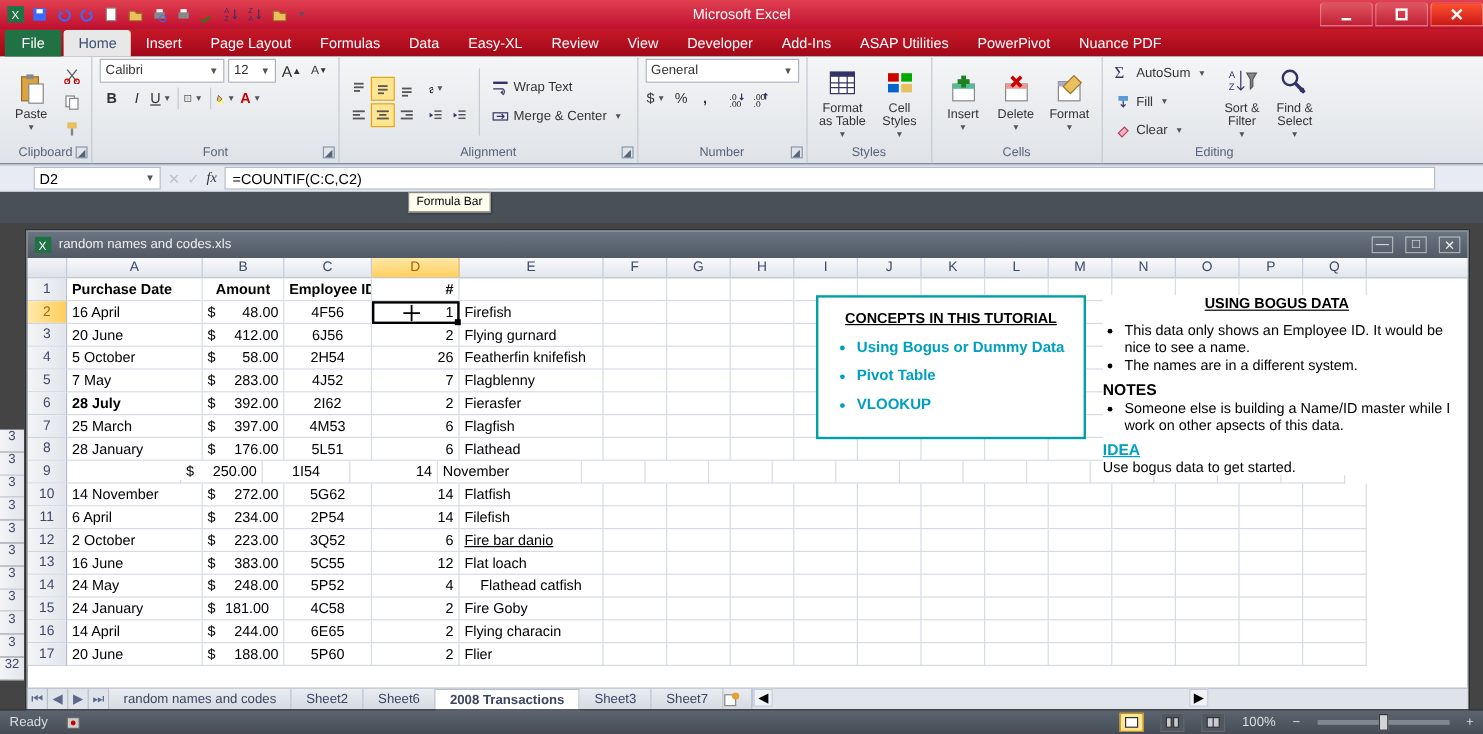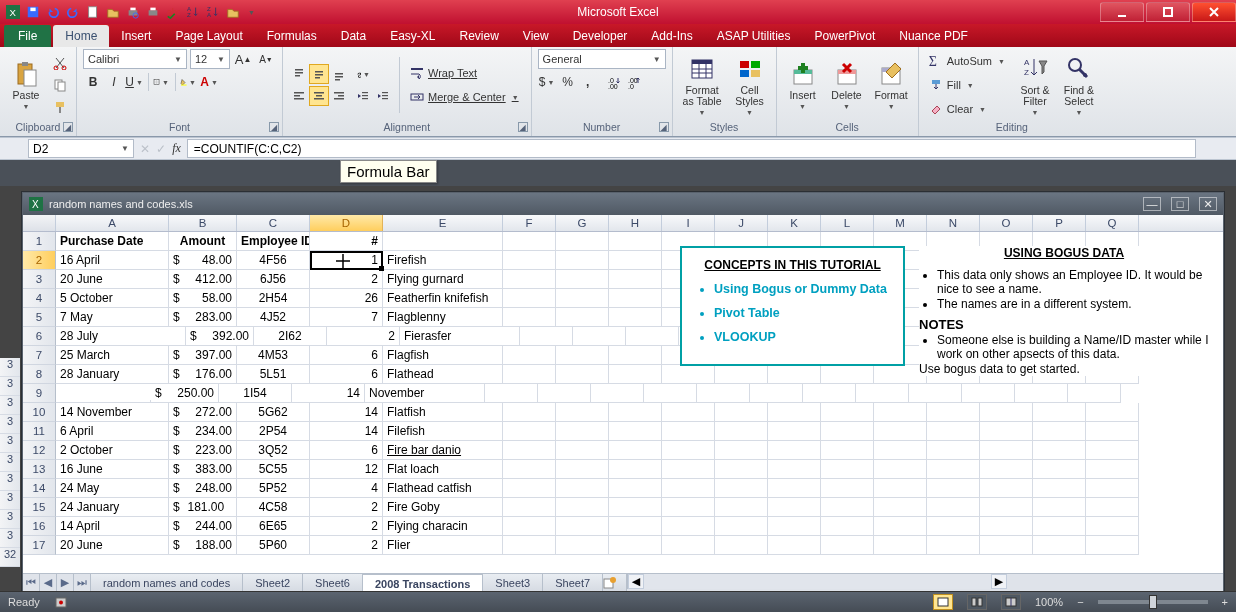--- a/index.html
+++ b/index.html
@@ -39,21 +39,21 @@
 .sq.active { border-color: #e0a820; background: #ffe590;}
 .drop { font-size: 7px; color: #555; padding: 0 2px;}
 
 
 .fbar-row { height: 23px; background: #e8ebf1; border-top: 1px solid #bcc5d1; border-bottom: 1px solid #bcc5d1; display: flex; align-items: stretch; font-size: 12px; position: relative;}
 .name-box { width: 106px; border: 1px solid #b2bbc8; background: #fff; margin: 1px 0 1px 28px; display: flex; align-items: center; padding: 0 4px; justify-content: space-between;}
 .name-box .dd { font-size: 8px; color: #555; }
 .fx-controls { display: flex; align-items: center; padding: 0 6px; gap: 6px; color: #7a838e; }
 .fx-controls .fx { font-style: italic; font-family: Georgia, serif; color: #333;}
 .formula-input { flex: 1; background: #fff; border: 1px solid #b2bbc8; margin: 1px 40px 1px 0; padding: 0 6px; display: flex; align-items: center; }
-.fbar-tip { position: absolute; top: 22px; left: 340px; background: #fffff0; border: 1px solid #888; padding: 2px 6px; font-size: 15px; z-index: 20; box-shadow: 1px 1px 2px rgba(0,0,0,.3);}
+.fbar-tip { position: absolute; top: 22px; left: 340px; background: #fffff0; border: 1px solid #888; padding: 2px 6px; font-size: 10px; z-index: 20; box-shadow: 1px 1px 2px rgba(0,0,0,.3);}
 .spacer1 { height: 26px; background: #4a5058;}
 
 
 .doc-win { position: absolute; left: 22px; top: 192px; width: 1202px; height: 400px; background: #fff; border: 1px solid #5a636e; display: flex; flex-direction: column; box-shadow: 0 0 0 1px #2b2f34;}
 .doc-title { height: 22px; background: linear-gradient(#6a7582,#505964); color: #eee; font-size: 11px; display: flex; align-items: center; padding: 0 6px; gap: 6px;}
 .doc-title .spacer {flex:1;}
 .doc-title .wb { width: 18px; height: 14px; border: 1px solid rgba(255,255,255,.5); display: flex; align-items: center; justify-content: center; margin-left: 4px;}
 .grid-wrap { flex: 1; overflow: hidden; display: flex; flex-direction: column;}
 .col-hdrs { display: flex; height: 17px; background: linear-gradient(#f8f9fb,#e2e6ec); border-bottom: 1px solid #b4bccd; font-size: 11.5px; color: #3c4a68;}
 .sel-all { width: 33px; border-right: 1px solid #c3cddc; background: linear-gradient(#f3f4f6,#dde1e8);}
@@ -387,21 +387,21 @@
               <svg width="14" height="14">
                 <path d="M2 5 l3 2 l-3 2 z" fill="#336"></path>
                 <rect x="6" y="3" width="6" height="1.2" fill="#555"></rect>
                 <rect x="6" y="6" width="6" height="1.2" fill="#555"></rect>
                 <rect x="6" y="9" width="6" height="1.2" fill="#555"></rect>
               </svg>
             </div>
         </div>
       </div>
       <div style="width:1px; height:56px; background:#c2cad4; margin:0 2px;"></div>
-      <div class="btn-cols" style="min-width:112px;text-decoration:underline;">
+      <div class="btn-cols" style="min-width:112px;">
         <div class="small-btn">
             <span class="icon">
               <svg viewBox="0 0 14 14">
                 <rect x="1" y="2" width="12" height="2" fill="#336"></rect>
                 <path d="M1 8 h8 a3 3 0 0 1 0 5" fill="none" stroke="#336"></path>
                 <path d="M7 11 l2 2 l0 -4 z" fill="#336"></path>
               </svg>
             </span>
             <span>Wrap Text</span>
           </div>
@@ -747,21 +747,21 @@
           <div class="cell " style="width: 53px;"></div>
           <div class="cell " style="width: 53px;"></div>
           <div class="cell " style="width: 53px;"></div>
           <div class="cell " style="width: 53px;"></div>
           <div class="cell " style="width: 53px;"></div>
           <div class="cell " style="width: 53px;"></div>
           <div class="cell " style="width: 53px;"></div>
         </div>
         <div class="row">
           <div class="rh">6</div>
-          <div class="cell " style="width: 130px;">28 July</div>
+          <div class="cell " style="width: 113px; font-weight: bold;">28 July</div>
           <div class="cell num cur" style="width: 68px;">392.00</div>
           <div class="cell ctr" style="width: 73px;">2I62</div>
           <div class="cell num" style="width: 73px;">2</div>
           <div class="cell " style="width: 120px;">Fierasfer</div>
           <div class="cell " style="width: 53px;"></div>
           <div class="cell " style="width: 53px;"></div>
           <div class="cell " style="width: 53px;"></div>
           <div class="cell " style="width: 53px;"></div>
           <div class="cell " style="width: 53px;"></div>
           <div class="cell " style="width: 53px;"></div>
@@ -911,21 +911,21 @@
           <div class="cell " style="width: 53px;"></div>
           <div class="cell " style="width: 53px;"></div>
           <div class="cell " style="width: 53px;"></div>
         </div>
         <div class="row">
           <div class="rh">14</div>
           <div class="cell " style="width: 113px;">24 May</div>
           <div class="cell num cur" style="width: 68px;">248.00</div>
           <div class="cell ctr" style="width: 73px;">5P52</div>
           <div class="cell num" style="width: 73px;">4</div>
-          <div class="cell " style="width: 120px;">Flathead catfish</div>
+          <div class="cell " style="width: 120px; text-align: center;">Flathead catfish</div>
           <div class="cell " style="width: 53px;"></div>
           <div class="cell " style="width: 53px;"></div>
           <div class="cell " style="width: 53px;"></div>
           <div class="cell " style="width: 53px;"></div>
           <div class="cell " style="width: 53px;"></div>
           <div class="cell " style="width: 53px;"></div>
           <div class="cell " style="width: 53px;"></div>
           <div class="cell " style="width: 53px;"></div>
           <div class="cell " style="width: 53px;"></div>
           <div class="cell " style="width: 53px;"></div>
@@ -1010,20 +1010,21 @@
       <div class="notes-box" style="left:896px; top:14px; width:290px;">
         <div class="hd">USING BOGUS DATA</div>
         <ul>
           <li>This data only shows  an Employee ID. It would be nice to see a name.</li>
           <li>The names are in  a different  system.</li>
         </ul>
         <div class="sec-h">NOTES</div>
         <ul>
           <li>Someone  else is building  a Name/ID master while  I work on other apsects of this data.</li>
         </ul>
+        <div class="sec-h idea">IDEA</div>
         <div>Use bogus data to get started.</div>
       </div>
     </div>
   </div>
 
   <div class="sheet-tabs">
     <div class="nav-ar">⏮</div>
     <div class="nav-ar">◀</div>
     <div class="nav-ar">▶</div>
     <div class="nav-ar">⏭</div>

